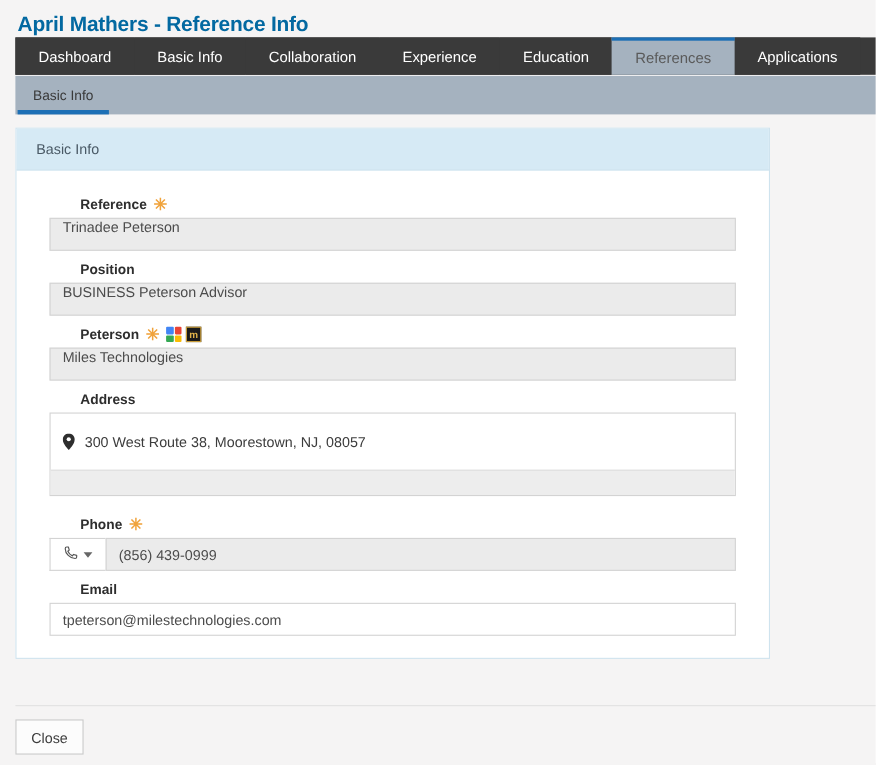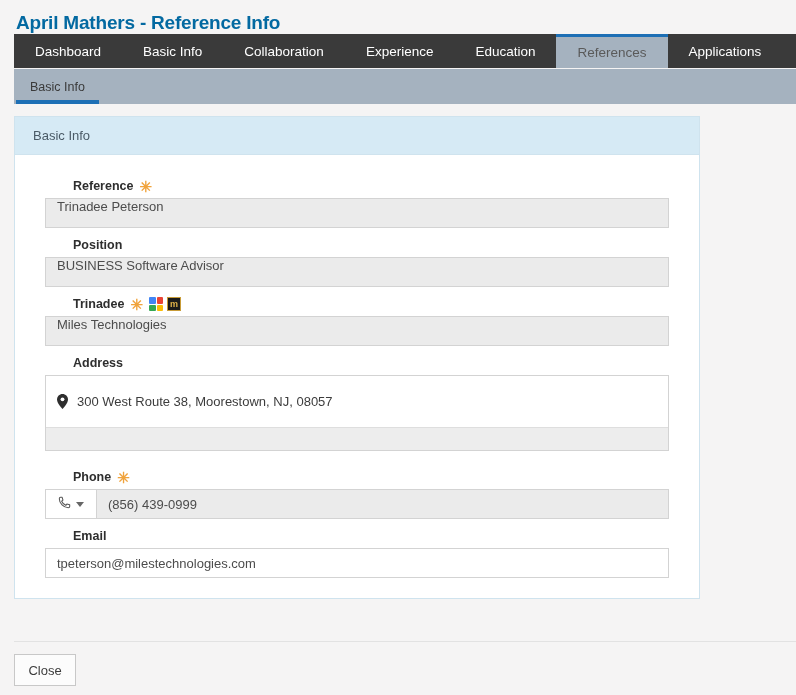--- a/index.html
+++ b/index.html
@@ -351,27 +351,27 @@
       <div class="input-readonly">
         <span>Trinadee Peterson</span>
       </div>
     </div>
 
     <div class="field">
       <div class="field-label">
         <span>Position</span>
       </div>
       <div class="input-readonly">
-        <span>BUSINESS Software Advisor</span>
+        <span>BUSINESS Peterson Advisor</span>
       </div>
     </div>
 
     <div class="field">
       <div class="field-label">
-        <span>Trinadee</span>
+        <span>Peterson</span>
         <span class="req-star">✳</span>
         <span class="lbl-icons">
           <span class="icon-google">
             <i></i>
               <i></i>
               <i></i>
               <i></i>
           </span>
           <span class="icon-manta">m</span>
         </span>

